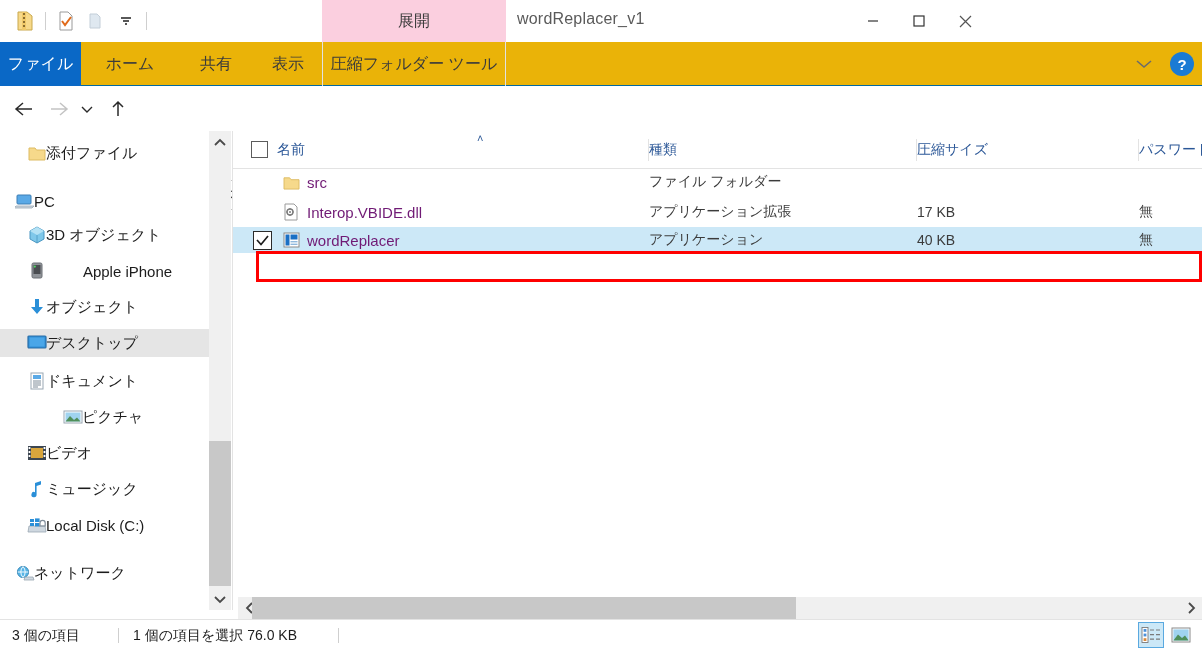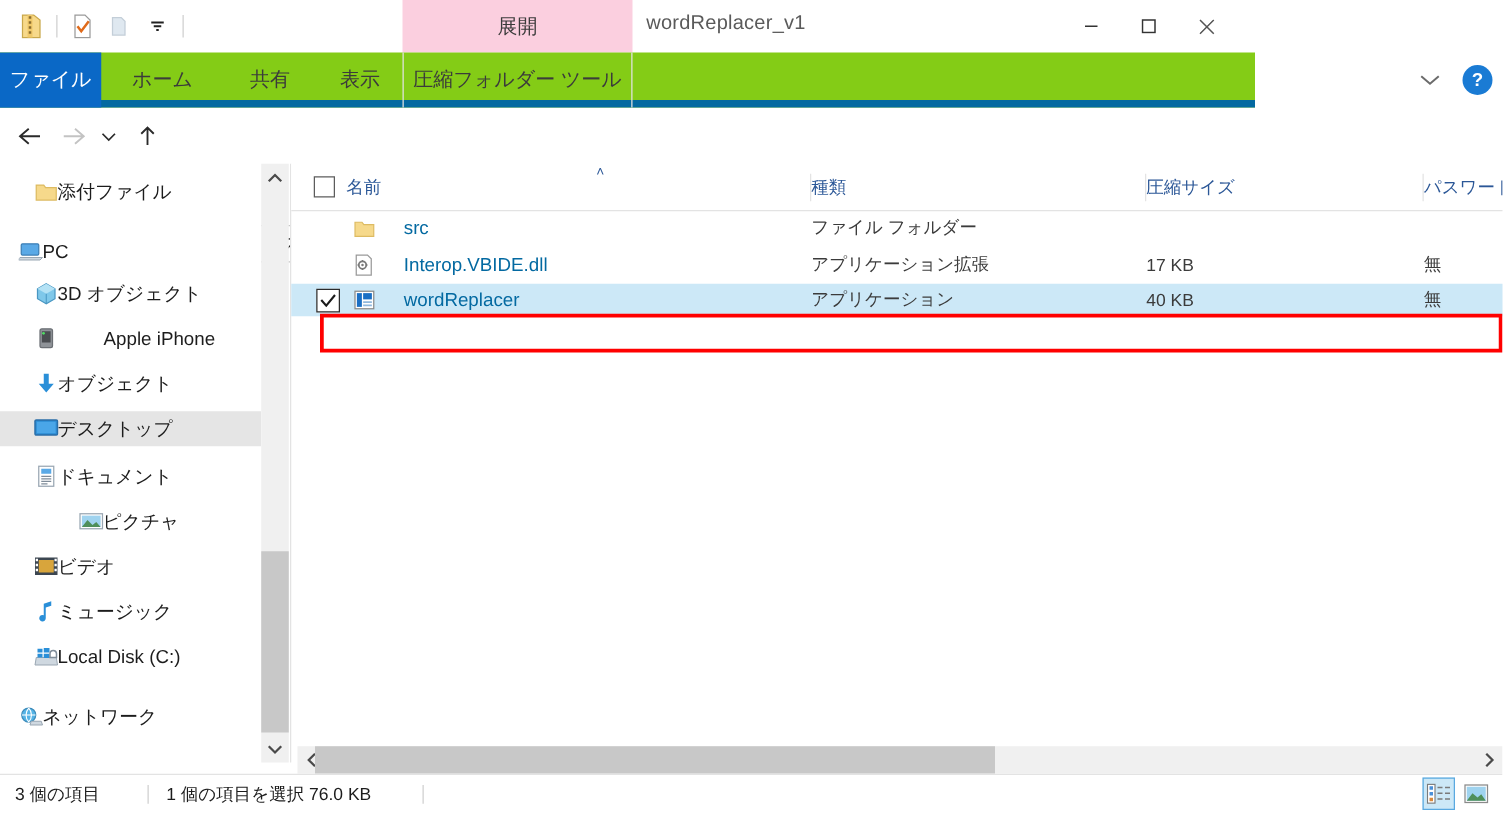--- a/index.html
+++ b/index.html
@@ -22,21 +22,21 @@
   .winbtn { width:46px; height:42px; display:flex; align-items:center; justify-content:center; }
 
   
   .ctx-header {
     position:absolute; left:322px; top:0px; width:184px; height:42px;
     background:#fbcfdf; display:flex; align-items:center; justify-content:center;
   }
   .ctx-header span { font-size:16px; color:#3b3b3b; }
 
   
-  .tabstrip { position:absolute; left:0; top:42px; width:1004px; height:44px; background:#84cc16; border-bottom:6px solid #0369a1; }
+  .tabstrip { position:absolute; left:0; top:42px; width:1202px; height:44px; background:#eab308; border-bottom:1px solid #0369a1; }
   .tab { position:absolute; top:0; height:44px; display:flex; align-items:center; justify-content:center; font-size:16px; color:#3b3b3b; }
   .tab.file { left:0px; width:81px; background:#0a68c6; color:#ffffff; }
   .tab.home { left:91px; width:78px; }
   .tab.share { left:177px; width:78px; }
   .tab.view { left:255px; width:66px; }
   .tab.ctx { left:322px; width:184px; border-left:1px solid #e2e2e2; border-right:1px solid #e2e2e2; }
   .ribbon-right { position:absolute; right:8px; top:42px; height:44px; display:flex; align-items:center; gap:14px; }
   .chev-btn { width:24px; height:24px; display:flex; align-items:center; justify-content:center; }
   .help-btn { width:24px; height:24px; border-radius:50%; background:#1a7bd4; display:flex; align-items:center; justify-content:center;
               color:#fff; font-size:15px; font-weight:bold; }
@@ -97,21 +97,21 @@
   .col-size { left:684px; width:222px; }
   .col-pass { left:906px; width:120px; }
   .sortarrow { position:absolute; left:200px; top:1px; font-size:11px; color:#2b5797; }
 
   .rows { position:absolute; left:0; top:38px; width:970px; height:441px; }
   .row { position:absolute; left:0; width:970px; height:26px; display:flex; align-items:center; }
   .row.selected { background:#cce8f7; }
   .row .rcheck { position:absolute; left:20px; width:19px; height:19px; }
   .row .checkbox-on { width:19px; height:19px; border:1px solid #2b2b2b; background:#fff; display:flex; align-items:center; justify-content:center; }
   .row .ricon { position:absolute; left:48px; width:20px; height:20px; display:flex; align-items:center; justify-content:center; }
-  .row .rname { position:absolute; left:90px; font-size:15px; color:#0369a1; white-space:nowrap; }
+  .row .rname { position:absolute; left:74px; font-size:15px; color:#701a75; white-space:nowrap; }
   .row .rkind { position:absolute; left:416px; font-size:14px; color:#3b3b3b; white-space:nowrap; }
   .row .rsize { position:absolute; left:684px; width:200px; text-align:left; font-size:14px; color:#3b3b3b; }
   .row .rpass { position:absolute; left:906px; font-size:14px; color:#3b3b3b; }
 
   .annot-box {
     position:absolute; left:256px; top:251px; width:946px; height:31px;
     border:3px solid #ff0000; pointer-events:none;
   }
 
   

